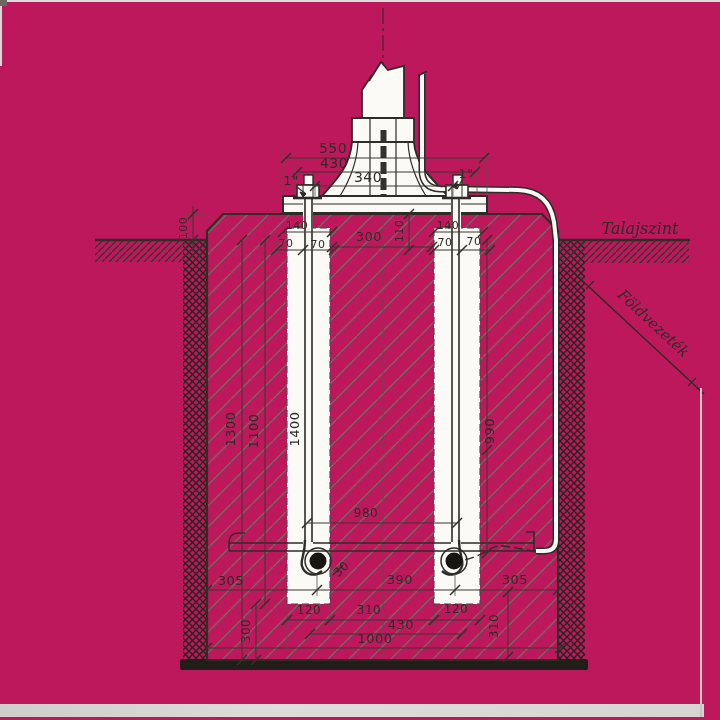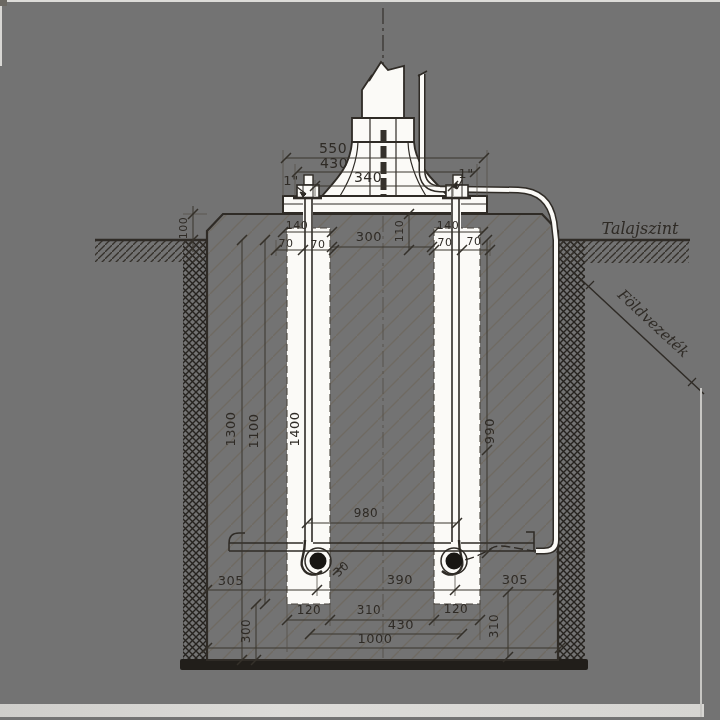--- a/index.html
+++ b/index.html
@@ -1,16 +1,16 @@
 <!DOCTYPE html>
 <html><head>
 <meta charset="utf-8">
 <style>
   html,body{margin:0;padding:0;background:#ffffff;}
-  #page{position:relative;width:720px;height:720px;background:#737373;overflow:hidden;
+  #page{position:relative;width:720px;height:720px;background:#be185d;overflow:hidden;
         font-family:"DejaVu Sans",sans-serif;}
   svg{position:absolute;left:0;top:0;}
   .dimtxt{fill:#2f2b26;font-family:"DejaVu Sans",sans-serif;letter-spacing:0.5px;}
   .handnote{fill:#2f2b26;font-style:italic;font-family:"DejaVu Serif",serif;}
   .scan-band-bottom{position:absolute;left:0;top:704px;width:704px;height:13px;
         background:linear-gradient(90deg,#cfcecb,#dddcd9 40%,#d6d5d2);}
   .scan-line-right{position:absolute;left:700px;top:388px;width:2px;height:329px;background:#c7c6c3;}
   .scan-edge-top{position:absolute;left:0;top:0;width:720px;height:2px;background:#dddcd9;}
   .scan-mark-tl{position:absolute;left:0;top:0;width:7px;height:6px;background:#6b6862;}
   .scan-mark-l{position:absolute;left:0;top:6px;width:2px;height:60px;background:#d8d7d4;}

